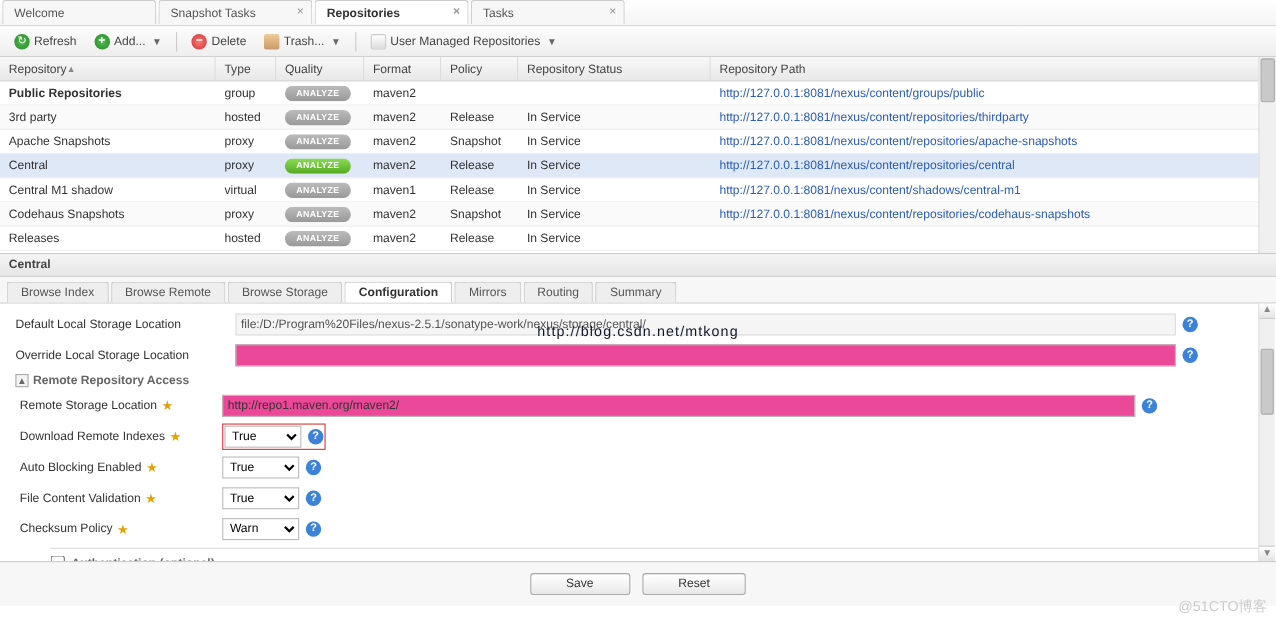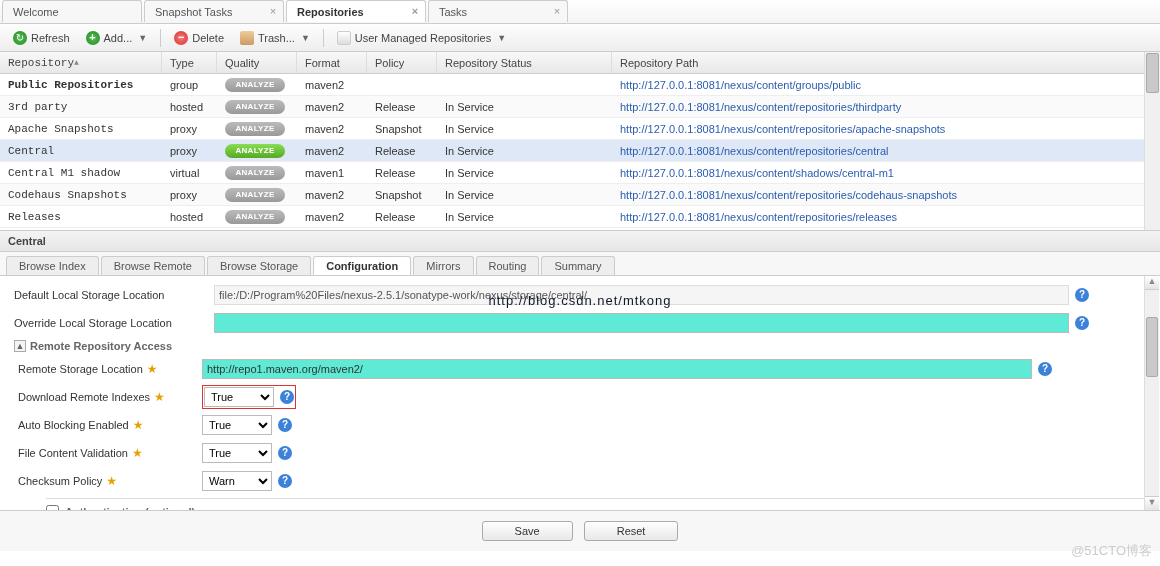--- a/index.html
+++ b/index.html
@@ -28,21 +28,21 @@
 
 
 .grid-wrap { position: relative; }
 .grid-head { display: flex; background: linear-gradient(#f8f8f8,#e8e8e8); border-bottom: 1px solid #ccc; height: 22px; align-items: center; color: #444;}
 .grid-head .col { padding: 0 8px; border-right: 1px solid #ddd; height: 100%; display: flex; align-items: center;}
 .grid-body { }
 .row { display: flex; height: 22px; align-items: center; border-bottom: 1px solid #eee;}
 .row:nth-child(even) { background: #fafafa;}
 .row.sel { background: #dfe8f6 !important;}
 .row .col { padding: 0 8px; overflow: hidden; white-space: nowrap; text-overflow: ellipsis;}
-.c-repo { width: 162px; font-family: Liberation Mono, monospace;}
+.c-repo { width: 196px;}
 .c-type { width: 55px;}
 .c-qual { width: 80px;}
 .c-format { width: 70px;}
 .c-policy { width: 70px;}
 .c-status { width: 175px;}
 .c-path { flex: 1;}
 .sort-asc::after { content: " ▲"; font-size: 8px; color: #888;}
 .link { color: #2a5db0; text-decoration: none; cursor: pointer;}
 .pill { display: inline-block; width: 60px; height: 14px; border-radius: 8px; background: linear-gradient(#bbb,#999); color: #fff; font-size: 8px; font-weight: bold; text-align: center; line-height: 14px; letter-spacing: 0.3px;}
 .pill.green { background: linear-gradient(#8d5,#5a2);}
@@ -55,21 +55,21 @@
 
 .subtabs { display: flex; background: #f7f7f7; border-bottom: 1px solid #ccc; padding: 4px 6px 0 6px; gap: 2px;}
 .subtab { border: 1px solid #ccc; border-bottom: none; background: #eee; padding: 3px 12px; border-radius: 3px 3px 0 0; cursor: pointer; color: #555;}
 .subtab.active { background: #fff; font-weight: bold; color: #333;}
 
 
 .form-area { padding: 8px 14px 4px 14px; position: relative; background: #fff;}
 .frow { display: flex; align-items: center; margin-bottom: 6px; height: 22px;}
 .flabel { width: 200px; color: #333; display: flex; align-items: center;}
 .star { color: #e6a100; margin: 0 4px; font-size: 12px;}
-.finput { flex: 1; border: 1px solid #bbb; height: 20px; padding: 0 4px; background: #5eead4; font-size: 11px; color: #333; max-width: 855px;}
+.finput { flex: 1; border: 1px solid #bbb; height: 20px; padding: 0 4px; background: #ec4899; font-size: 11px; color: #333; max-width: 855px;}
 .finput[readonly] { background: #f5f5f5; color: #555; border-color: #ddd;}
 .fsel { width: 70px; border: 1px solid #bbb; height: 20px; font-size: 11px; background: #fff; padding: 0 2px;}
 .help { width: 14px; height: 14px; border-radius: 50%; background: #3b82d8; color: #fff; font-size: 10px; text-align: center; line-height: 14px; margin-left: 6px; cursor: pointer; display: inline-block;}
 .help::after { content: "?"; font-weight: bold;}
 .fieldset-bar { display: flex; align-items: center; gap: 4px; color: #666; font-weight: bold; margin: 4px 0 6px 0;}
 .fieldset-bar .toggle { width: 12px; height: 12px; border: 1px solid #aaa; font-size: 9px; line-height: 10px; text-align: center; background: #f4f4f4; cursor: pointer;}
 .indent { margin-left: 4px;}
 .boxed { border: 1px solid #d33; padding: 1px; display: inline-flex; align-items: center;}
 .auth-row { border-top: 1px solid #ddd; padding-top: 4px; margin-top: 4px;}
 .chk { width: 13px; height: 13px; margin-right: 6px;}
@@ -200,21 +200,20 @@
         <div class="col c-status">In Service</div>
         <div class="col c-path"><a class="link">http://127.0.0.1:8081/nexus/content/repositories/codehaus-snapshots</a></div>
       </div>
       <div class="row">
         <div class="col c-repo" style="">Releases</div>
         <div class="col c-type">hosted</div>
         <div class="col c-qual"><span class="pill">ANALYZE</span></div>
         <div class="col c-format">maven2</div>
         <div class="col c-policy">Release</div>
         <div class="col c-status">In Service</div>
-        <div class="col c-path"><a class="link">http://127.0.0.1:8081/nexus/content/repositories/releases</a></div>
       </div>
     </div>
   <div class="vscroll">
       <div class="thumb"></div>
     </div>
 </div>
 
 <div class="sec-head">Central</div>
 <div class="subtabs">
   <div class="subtab">Browse Index</div>

